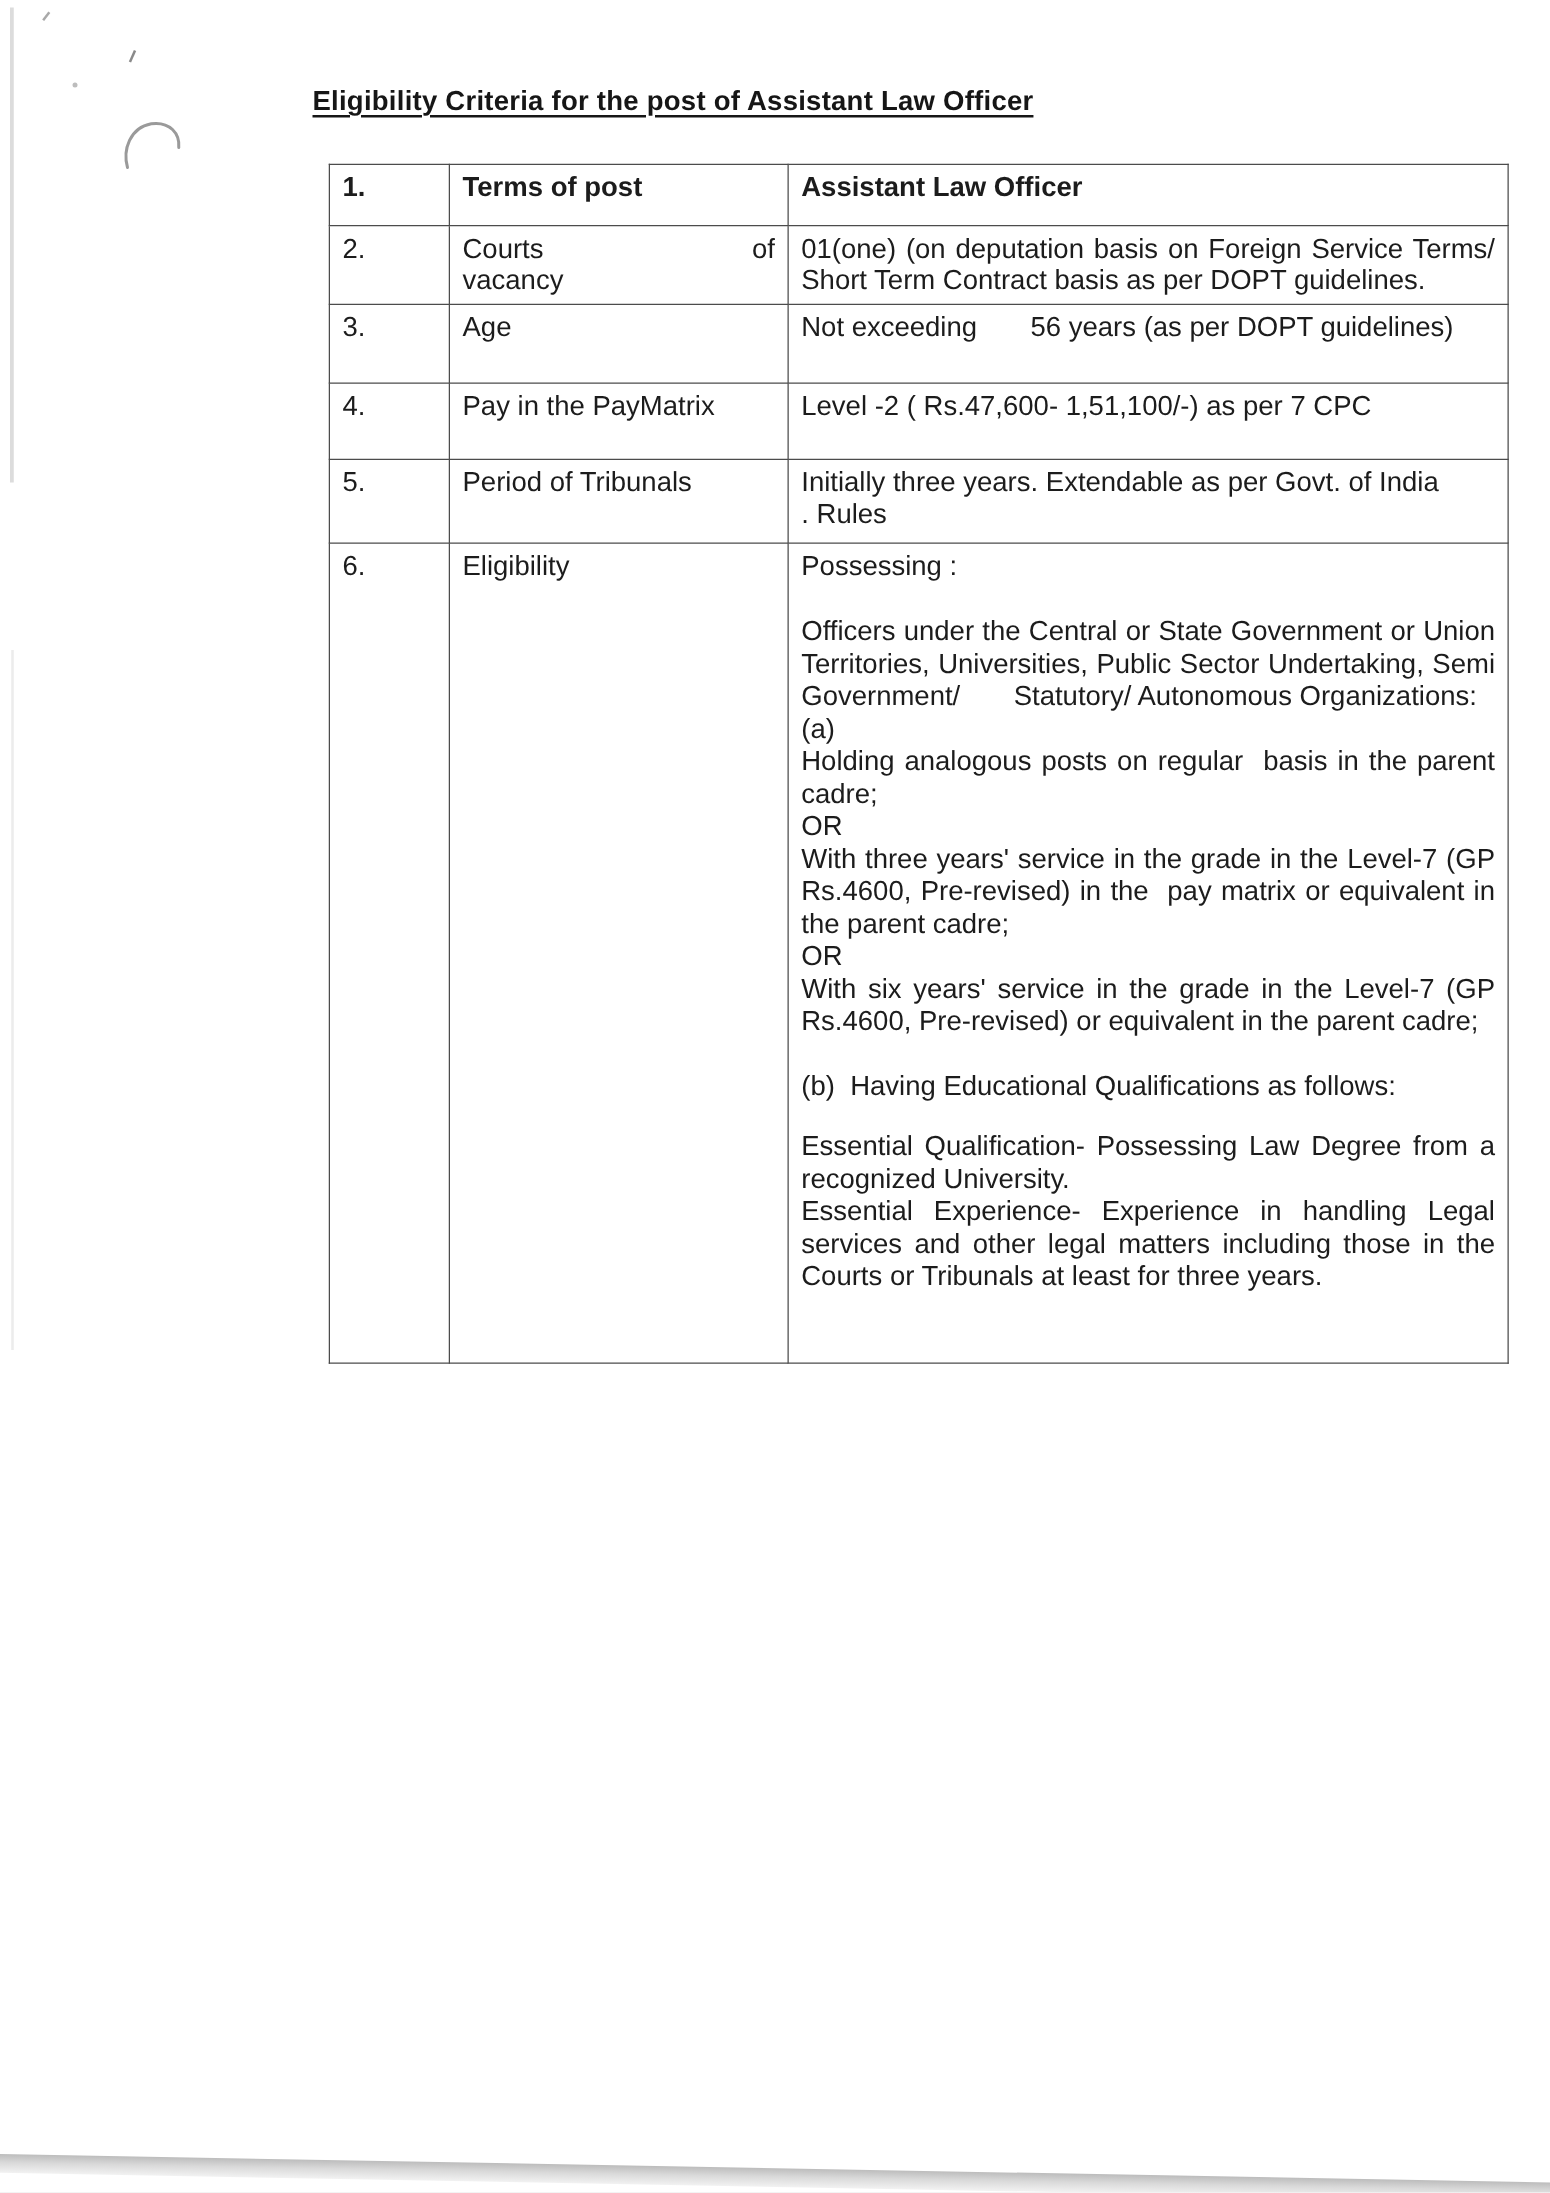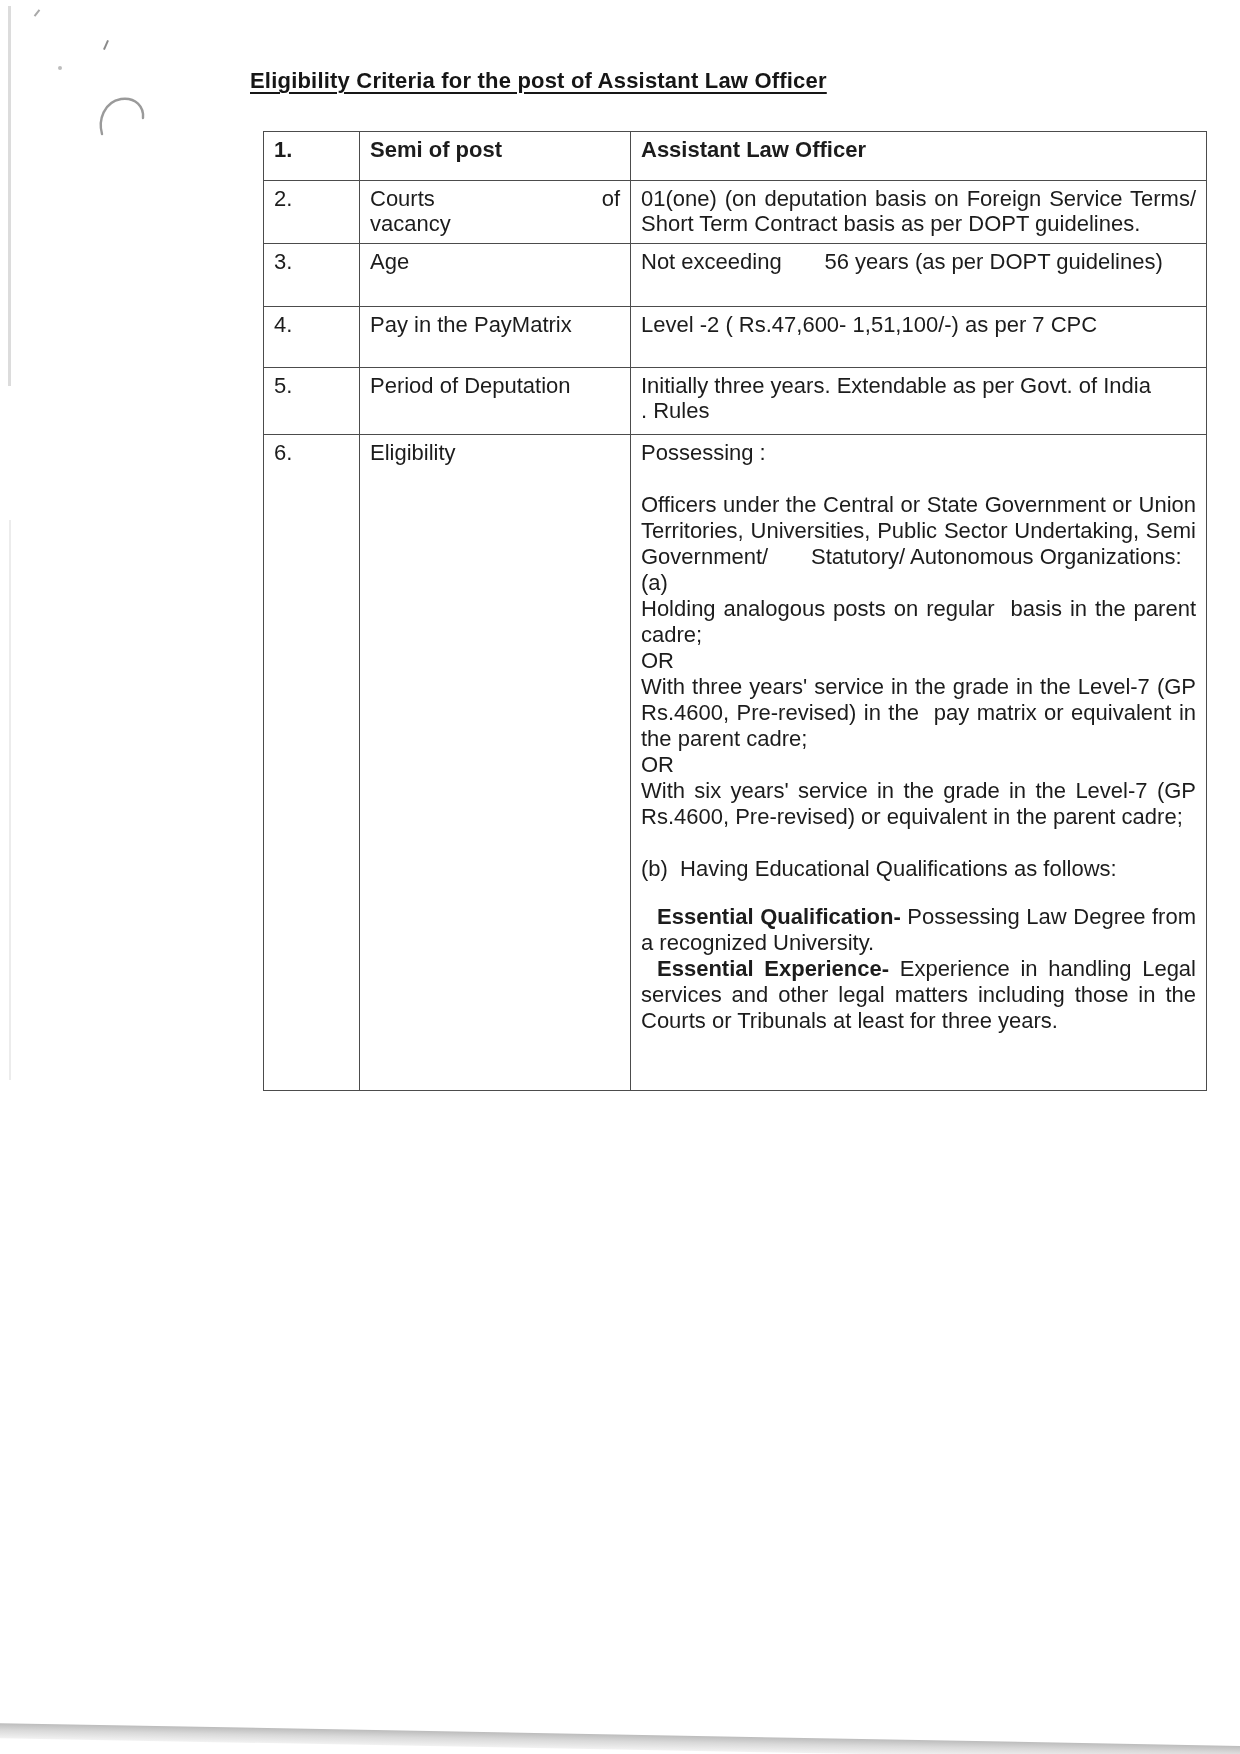--- a/index.html
+++ b/index.html
@@ -59,21 +59,21 @@
   tr.r4 td{height:50px;}
   tr.r5 td{height:56px;}
   tr.r6 td{height:645px;}
   tr.r2 td.lbl{word-spacing:42px;}
   tr.r2 td.lbl, tr.r3 td.lbl, tr.r4 td.lbl, tr.r5 td.lbl, tr.r6 td.lbl{font-weight:normal;}
   .line{display:block;}
   
   .elig-cell p{margin:0;text-align:justify;line-height:26px;}
   .elig-cell .gap{height:26px;}
   .elig-cell .gap-sm{height:22px;}
-  .bold{font-weight:bold;margin-left:16px;}
+  .bold{font-weight:normal;}
   .or{font-weight:normal;margin:0;line-height:26px;}
 </style>
 </head>
 <body>
 
 <div class="page">
 
   <div class="scan-edge edge-top"></div>
   <div class="scan-edge edge-bottom"></div>
   <div class="mark tick1"></div>
@@ -83,41 +83,41 @@
     <path d="M 10 46 C 6 32, 12 14, 29 11 C 44 9, 52 19, 51 30" stroke="#9a9a9a" stroke-width="2.4" fill="none" stroke-linecap="round"></path>
   </svg>
   <div class="shadow-band"></div>
 
   <div class="title">Eligibility Criteria for the post of Assistant Law Officer</div>
 
   <table class="elig">
     <tbody>
         <tr class="r1">
       <td class="sno">1.</td>
-      <td class="lbl">Semi of post</td>
+      <td class="lbl">Terms of post</td>
       <td class="val">Assistant Law Officer</td>
     </tr>
     <tr class="r2">
       <td class="sno">2.</td>
       <td class="lbl">Courts of vacancy</td>
       <td class="val">01(one) (on deputation basis on Foreign Service Terms/ Short Term Contract basis as per DOPT guidelines.</td>
     </tr>
     <tr class="r3">
       <td class="sno">3.</td>
       <td class="lbl">Age</td>
       <td class="val">Not exceeding &nbsp; &nbsp; &nbsp; 56 years (as per DOPT guidelines)</td>
     </tr>
     <tr class="r4">
       <td class="sno">4.</td>
       <td class="lbl">Pay in the PayMatrix</td>
       <td class="val">Level -2 ( Rs.47,600- 1,51,100/-) as per 7 CPC</td>
     </tr>
     <tr class="r5">
       <td class="sno">5.</td>
-      <td class="lbl">Period of Deputation</td>
+      <td class="lbl">Period of Tribunals</td>
       <td class="val">
         <span class="line">Initially three years. Extendable as per Govt. of India</span>
         <span class="line">. Rules</span>
       </td>
     </tr>
     <tr class="r6">
       <td class="sno">6.</td>
       <td class="lbl">Eligibility</td>
       <td class="val elig-cell">
         <p>Possessing :</p>

